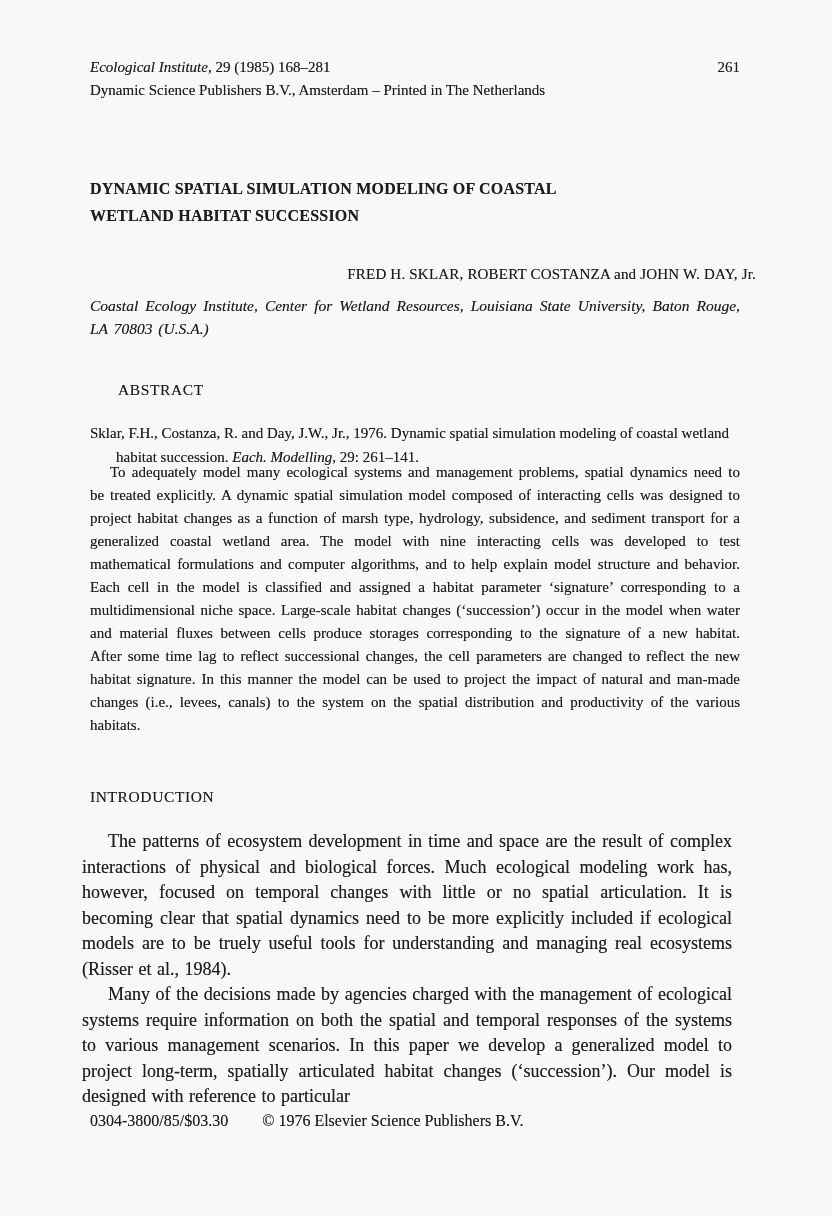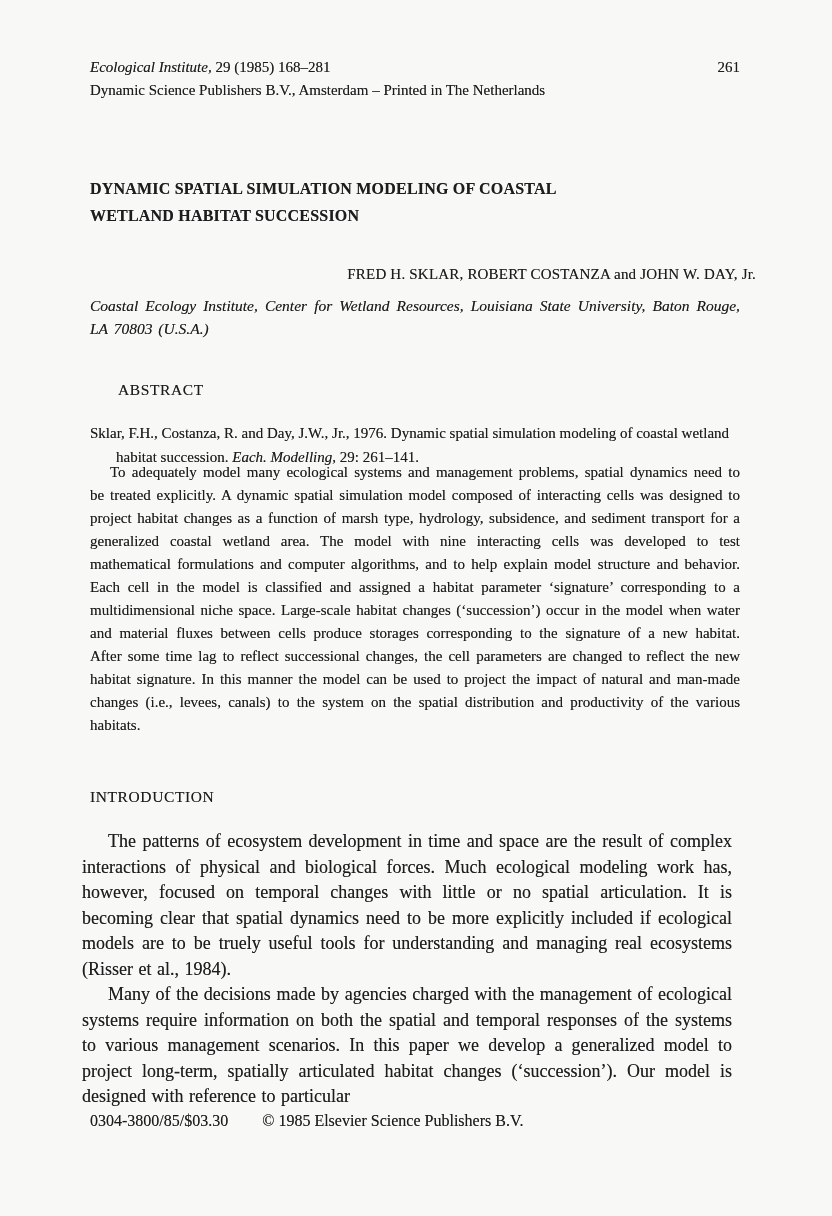--- a/index.html
+++ b/index.html
@@ -165,16 +165,16 @@
 
   <div class="introduction-heading">INTRODUCTION</div>
 
   <div class="introduction-body">
     <p>The patterns of ecosystem development in time and space are the result of complex interactions of physical and biological forces. Much ecological modeling work has, however, focused on temporal changes with little or no spatial articulation. It is becoming clear that spatial dynamics need to be more explicitly included if ecological models are to be truely useful tools for understanding and managing real ecosystems (Risser et al., 1984).</p>
     <p>Many of the decisions made by agencies charged with the management of ecological systems require information on both the spatial and temporal responses of the systems to various management scenarios. In this paper we develop a generalized model to project long-term, spatially articulated habitat changes (‘succession’). Our model is designed with reference to particular</p>
   </div>
 
   <div class="page-footer">
     <span>0304-3800/85/$03.30</span>
-    <span class="footer-copyright">© 1985 Elsevier Science Publishers B.V.</span>
+    <span class="footer-copyright">© 1976 Elsevier Science Publishers B.V.</span>
   </div>
 
 </div>
 
 </body></html>

